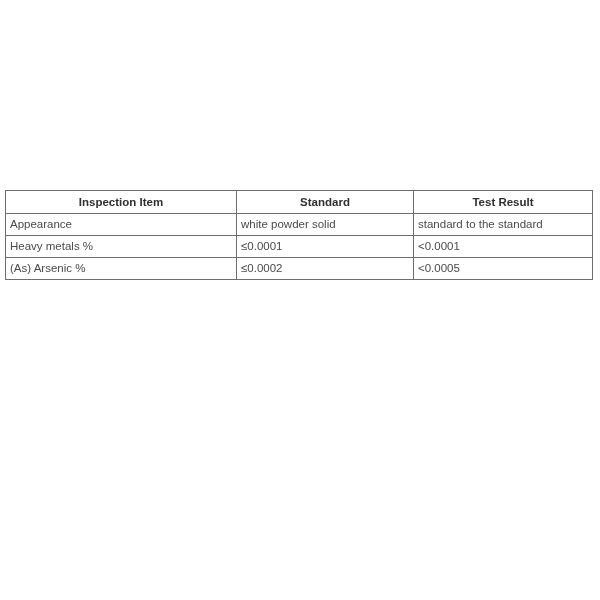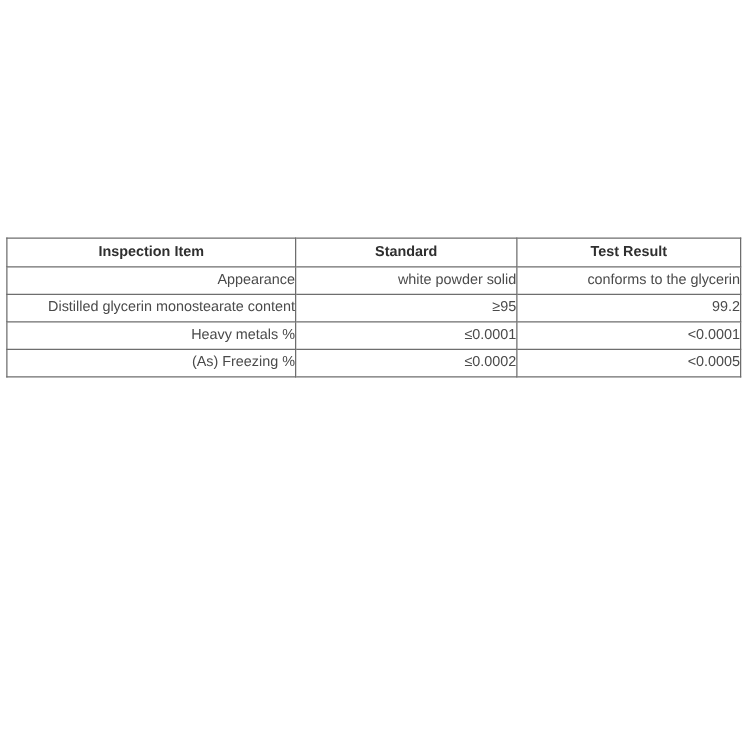--- a/index.html
+++ b/index.html
@@ -43,21 +43,21 @@
 
   table.spec-table th,
   table.spec-table td {
     border: 1px solid #6e6e6e;
     height: 21px;
     padding: 0 0 0 4px;
     font-size: 11.5px;
     line-height: 21px;
     color: #4a4a4a;
     font-weight: normal;
-    text-align: right;
+    text-align: left;
     white-space: nowrap;
     overflow: hidden;
     vertical-align: middle;
   }
 
   table.spec-table thead th {
     font-weight: bold;
     text-align: center;
     padding: 0;
     color: #2f2f2f;
@@ -81,33 +81,28 @@
         <tr>
           <th>Inspection Item</th>
           <th>Standard</th>
           <th>Test Result</th>
         </tr>
       </thead>
       <tbody>
         <tr>
           <td>Appearance</td>
           <td>white powder solid</td>
-          <td>conforms to the glycerin</td>
-        </tr>
-        <tr>
-          <td>Distilled glycerin monostearate content</td>
-          <td>≥95</td>
-          <td>99.2</td>
+          <td>standard to the standard</td>
         </tr>
         <tr>
           <td>Heavy metals %</td>
           <td>≤0.0001</td>
           <td>&lt;0.0001</td>
         </tr>
         <tr>
-          <td>(As) Freezing %</td>
+          <td>(As) Arsenic %</td>
           <td>≤0.0002</td>
           <td>&lt;0.0005</td>
         </tr>
       </tbody>
     </table>
   </div>
 </div>
 
 </body></html>

